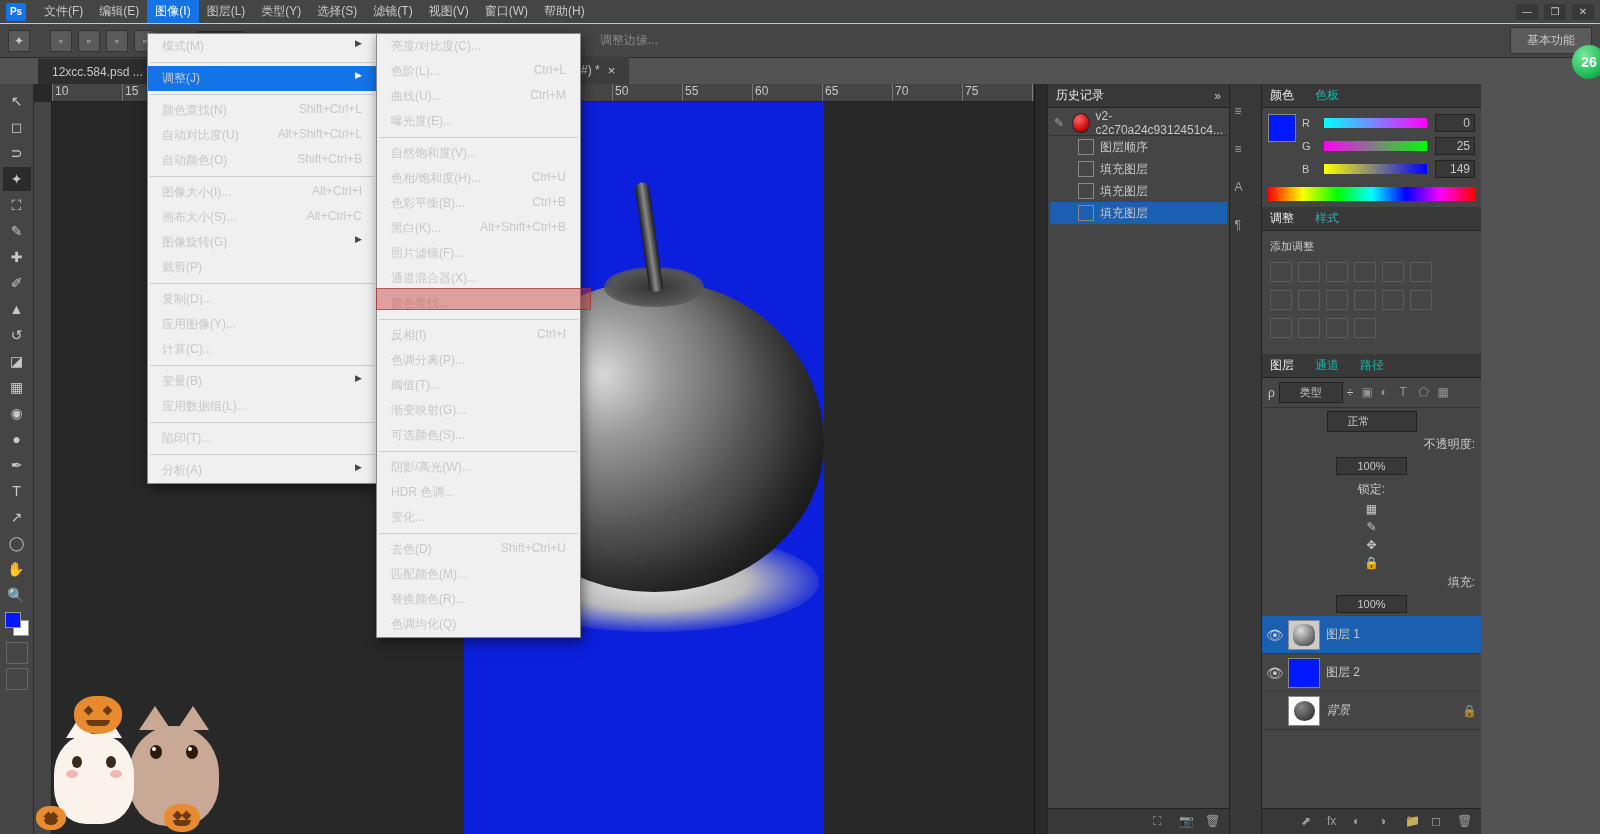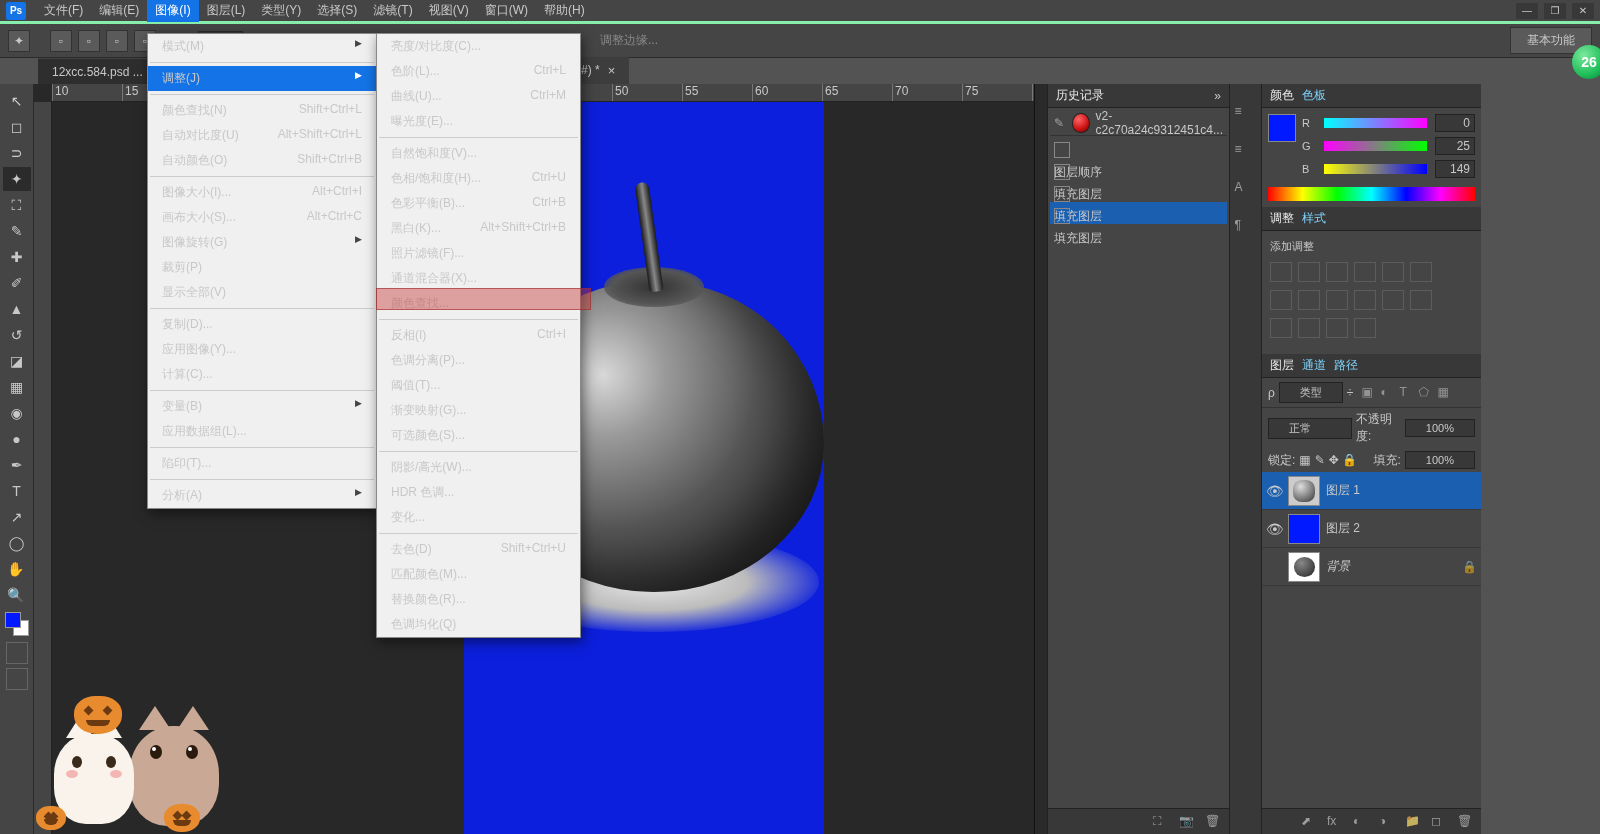--- a/index.html
+++ b/index.html
@@ -1,17 +1,17 @@
 <!DOCTYPE html>
 <html><head>
 <meta charset="utf-8">
 <style>
 * { margin: 0; padding: 0; box-sizing: border-box; font-family: "Microsoft YaHei", Arial, sans-serif; font-size: 12px; color: #c8c8c8; user-select: none; }
 body { background: #535353; width: 1600px; height: 834px; overflow: hidden; position: relative; }
-.top-menu { background: #454545; height: 24px; display: flex; align-items: center; padding: 0 6px; border-bottom: 3px solid #86efac; }
+.top-menu { background: #454545; height: 24px; display: flex; align-items: center; padding: 0 6px; border-bottom: 1px solid #86efac; }
 .ps-logo { width: 20px; height: 18px; background: #1473e6; color: white; font-weight: bold; font-size: 10px; display: flex; align-items: center; justify-content: center; border-radius: 2px; margin-right: 10px; }
 .menu-item { padding: 3px 8px; cursor: pointer; }
 .menu-item.active { background: #1473e6; color: white; }
 .window-controls { margin-left: auto; display: flex; gap: 6px; }
 .win-btn { width: 22px; height: 16px; background: #383838; display: flex; align-items: center; justify-content: center; font-size: 10px; }
 .options-bar { background: #454545; height: 34px; display: flex; align-items: center; padding: 0 8px; gap: 6px; border-bottom: 1px solid #2a2a2a; }
 .opt-icon { width: 22px; height: 22px; background: #5a5a5a; border: 1px solid #333; display: flex; align-items: center; justify-content: center; }
 .checkbox { width: 12px; height: 12px; border: 1px solid #888; display: inline-block; vertical-align: middle; margin-right: 3px; }
 .checkbox.checked::after { content: "✔"; font-size: 10px; color: #ddd; display: block; text-align: center; line-height: 10px; }
 .opt-input { background: #383838; border: 1px solid #2a2a2a; width: 45px; height: 20px; padding: 0 4px; text-align: center; }
@@ -36,25 +36,25 @@
 .apple { position: absolute; left: -10px; top: 50px; width: 400px; height: 500px; }
 .apple-body { position: absolute; left: 30px; top: 130px; width: 340px; height: 310px; background: radial-gradient(circle at 35% 30%, #d8d8d8 0%, #9a9a9a 20%, #555 50%, #2a2a2a 80%, #0e0e0e 100%); border-radius: 48% 48% 50% 50% / 52% 52% 48% 48%; box-shadow: inset -30px -20px 50px rgba(0,0,0,0.4);}
 .apple-top { position: absolute; left: 150px; top: 115px; width: 100px; height: 40px; background: radial-gradient(ellipse at center, #333 0%, #555 60%, transparent 100%); border-radius: 50%; }
 .apple-stem { position: absolute; left: 188px; top: 30px; width: 14px; height: 110px; background: linear-gradient(90deg, #1a1a1a, #888, #1a1a1a); border-radius: 8px 8px 4px 4px; transform: rotate(-8deg);}
 .apple-shadow { position: absolute; left: 35px; top: 380px; width: 330px; height: 100px; background: radial-gradient(ellipse at center, #e8e8e8 0%, #bcbcbc 40%, rgba(12,31,220,0.2) 75%, transparent 85%); border-radius: 50%;}
 .panels-right { width: 566px; display: flex; }
 .panel-stack-left { width: 182px; background: #454545; border-left: 1px solid #222; display: flex; flex-direction: column; }
 .panel-stack-mid { width: 32px; background: #383838; border-left: 1px solid #222; display: flex; flex-direction: column; align-items: center; padding-top: 20px; gap: 16px; }
 .stack-icon { width: 22px; height: 22px; opacity: 0.7; }
 .panel-stack-right { width: 220px; background: #454545; border-left: 1px solid #222; display: flex; flex-direction: column; }
-.panel-hdr { background: #383838; height: 24px; display: flex; align-items: center; padding: 0 8px; font-size: 11px; gap: 8px; border-bottom: 1px solid #222;}
+.panel-hdr { background: #383838; height: 24px; display: flex; align-items: center; padding: 0 8px; font-size: 11px; gap: 21px; border-bottom: 1px solid #222;}
 .panel-hdr .tab-active { color: #e8e8e8; }
-.panel-hdr .tab-inactive { color: #7dd3fc; }
+.panel-hdr .tab-inactive { color: #14b8a6; }
 .panel-body { padding: 2px; }
-.hist-row { display: flex; height: 22px; padding: 0 4px; gap: 6px; flex-direction: column; }
+.hist-row { display: flex; align-items: center; height: 22px; padding: 0 4px; gap: 6px; }
 .hist-row.sel { background: #1a5fb0; color: white; }
 .hist-row .icon-h { width: 16px; height: 16px; border: 1px solid #888; flex-shrink: 0; }
 .hist-header-row { display: flex; align-items: center; height: 26px; padding: 2px 4px; gap: 6px; border-bottom: 1px solid #333;}
 .apple-thumb { width: 20px; height: 20px; background: radial-gradient(circle at 35% 30%, #ff6666 0%, #cc1111 60%, #660000 100%); border-radius: 50% 50% 48% 48% / 54% 54% 50% 50%; border: 1px solid #222;}
 .color-panel { padding: 6px; }
 .color-row { display: flex; align-items: center; gap: 6px; margin-bottom: 5px; height: 18px;}
 .color-swatch-main { width: 28px; height: 28px; background: #0019ff; border: 1px solid #888;}
 .color-row .letter { width: 14px; font-size: 11px;}
 .color-slider { flex: 1; height: 12px; margin: 0 2px;}
 .sl-r { background: linear-gradient(90deg, #00ffff, #ff00ff); height: 10px;}
@@ -63,21 +63,21 @@
 .color-val { width: 40px; background: #383838; text-align: right; padding: 1px 4px; border: 1px solid #222;}
 .spectrum { margin-top: 4px; height: 14px; background: linear-gradient(90deg, red, yellow, lime, cyan, blue, magenta, red);}
 .adjustments-pnl { padding: 8px;}
 .adj-title { font-size: 11px; margin-bottom: 8px; }
 .adj-grid { display: flex; gap: 6px; flex-wrap: wrap; margin-bottom: 8px;}
 .adj-ic { width: 22px; height: 20px; border: 1px solid #666; opacity: 0.7;}
 .layers-hdr { display: flex; padding: 4px 6px; gap: 4px; align-items: center; border-bottom: 1px solid #333;}
 .ly-dropdown { background: #383838; border: 1px solid #222; padding: 2px 20px; font-size: 11px;}
 .ly-filter-icons { display: flex; gap: 3px; margin-left: 4px;}
 .ly-fi { width: 16px; height: 16px; opacity: 0.6;}
-.ly-row2 { display: flex; padding: 3px 6px; gap: 4px; align-items: center; font-size: 11px;}
+.ly-row2 { display: flex; padding: 3px 6px; gap: 4px; align-items: center; font-size: 11px; flex-direction: column;}
 .layer-item { display: flex; align-items: center; height: 38px; padding: 0 4px; gap: 6px; border-bottom: 1px solid #383838;}
 .layer-item.sel { background: #1a5fb0; }
 .eye { width: 16px; font-size: 14px; text-align: center;}
 .ly-thumb { width: 32px; height: 30px; background: #0019ff; border: 1px solid #888;}
 .ly-thumb.bw { background: radial-gradient(circle at 35% 30%, #ddd, #333); border-radius: 40%;}
 .ly-thumb.gray { background: #fff; }
 .ly-thumb.gray::before { content: ""; display: block; width: 70%; height: 70%; margin: 15% auto; background: radial-gradient(circle at 35% 30%, #888, #222); border-radius: 50%;}
 .ly-thumb.bw-wrap { background: #ccc; display: flex; align-items: center; justify-content: center;}
 .dropdown-menu { position: absolute; background: #f0f0f0; border: 1px solid #888; box-shadow: 2px 4px 12px rgba(0,0,0,0.5); z-index: 1000; margin-top: 9px; }
 .dd-item { padding: 4px 14px; color: #222; font-size: 12px; display: flex; justify-content: space-between; gap: 30px; white-space: nowrap;}
@@ -462,23 +462,20 @@
     <div class="dd-item">
       <span>画布大小(S)...</span>
       <span>Alt+Ctrl+C</span>
     </div>
     <div class="dd-item sub">
       <span>图像旋转(G)</span>
     </div>
     <div class="dd-item disabled">
       <span>裁剪(P)</span>
     </div>
-    <div class="dd-item">
-      <span>显示全部(V)</span>
-    </div>
     <div class="dd-sep"></div>
     <div class="dd-item">
       <span>复制(D)...</span>
     </div>
     <div class="dd-item">
       <span>应用图像(Y)...</span>
     </div>
     <div class="dd-item">
       <span>计算(C)...</span>
     </div>

